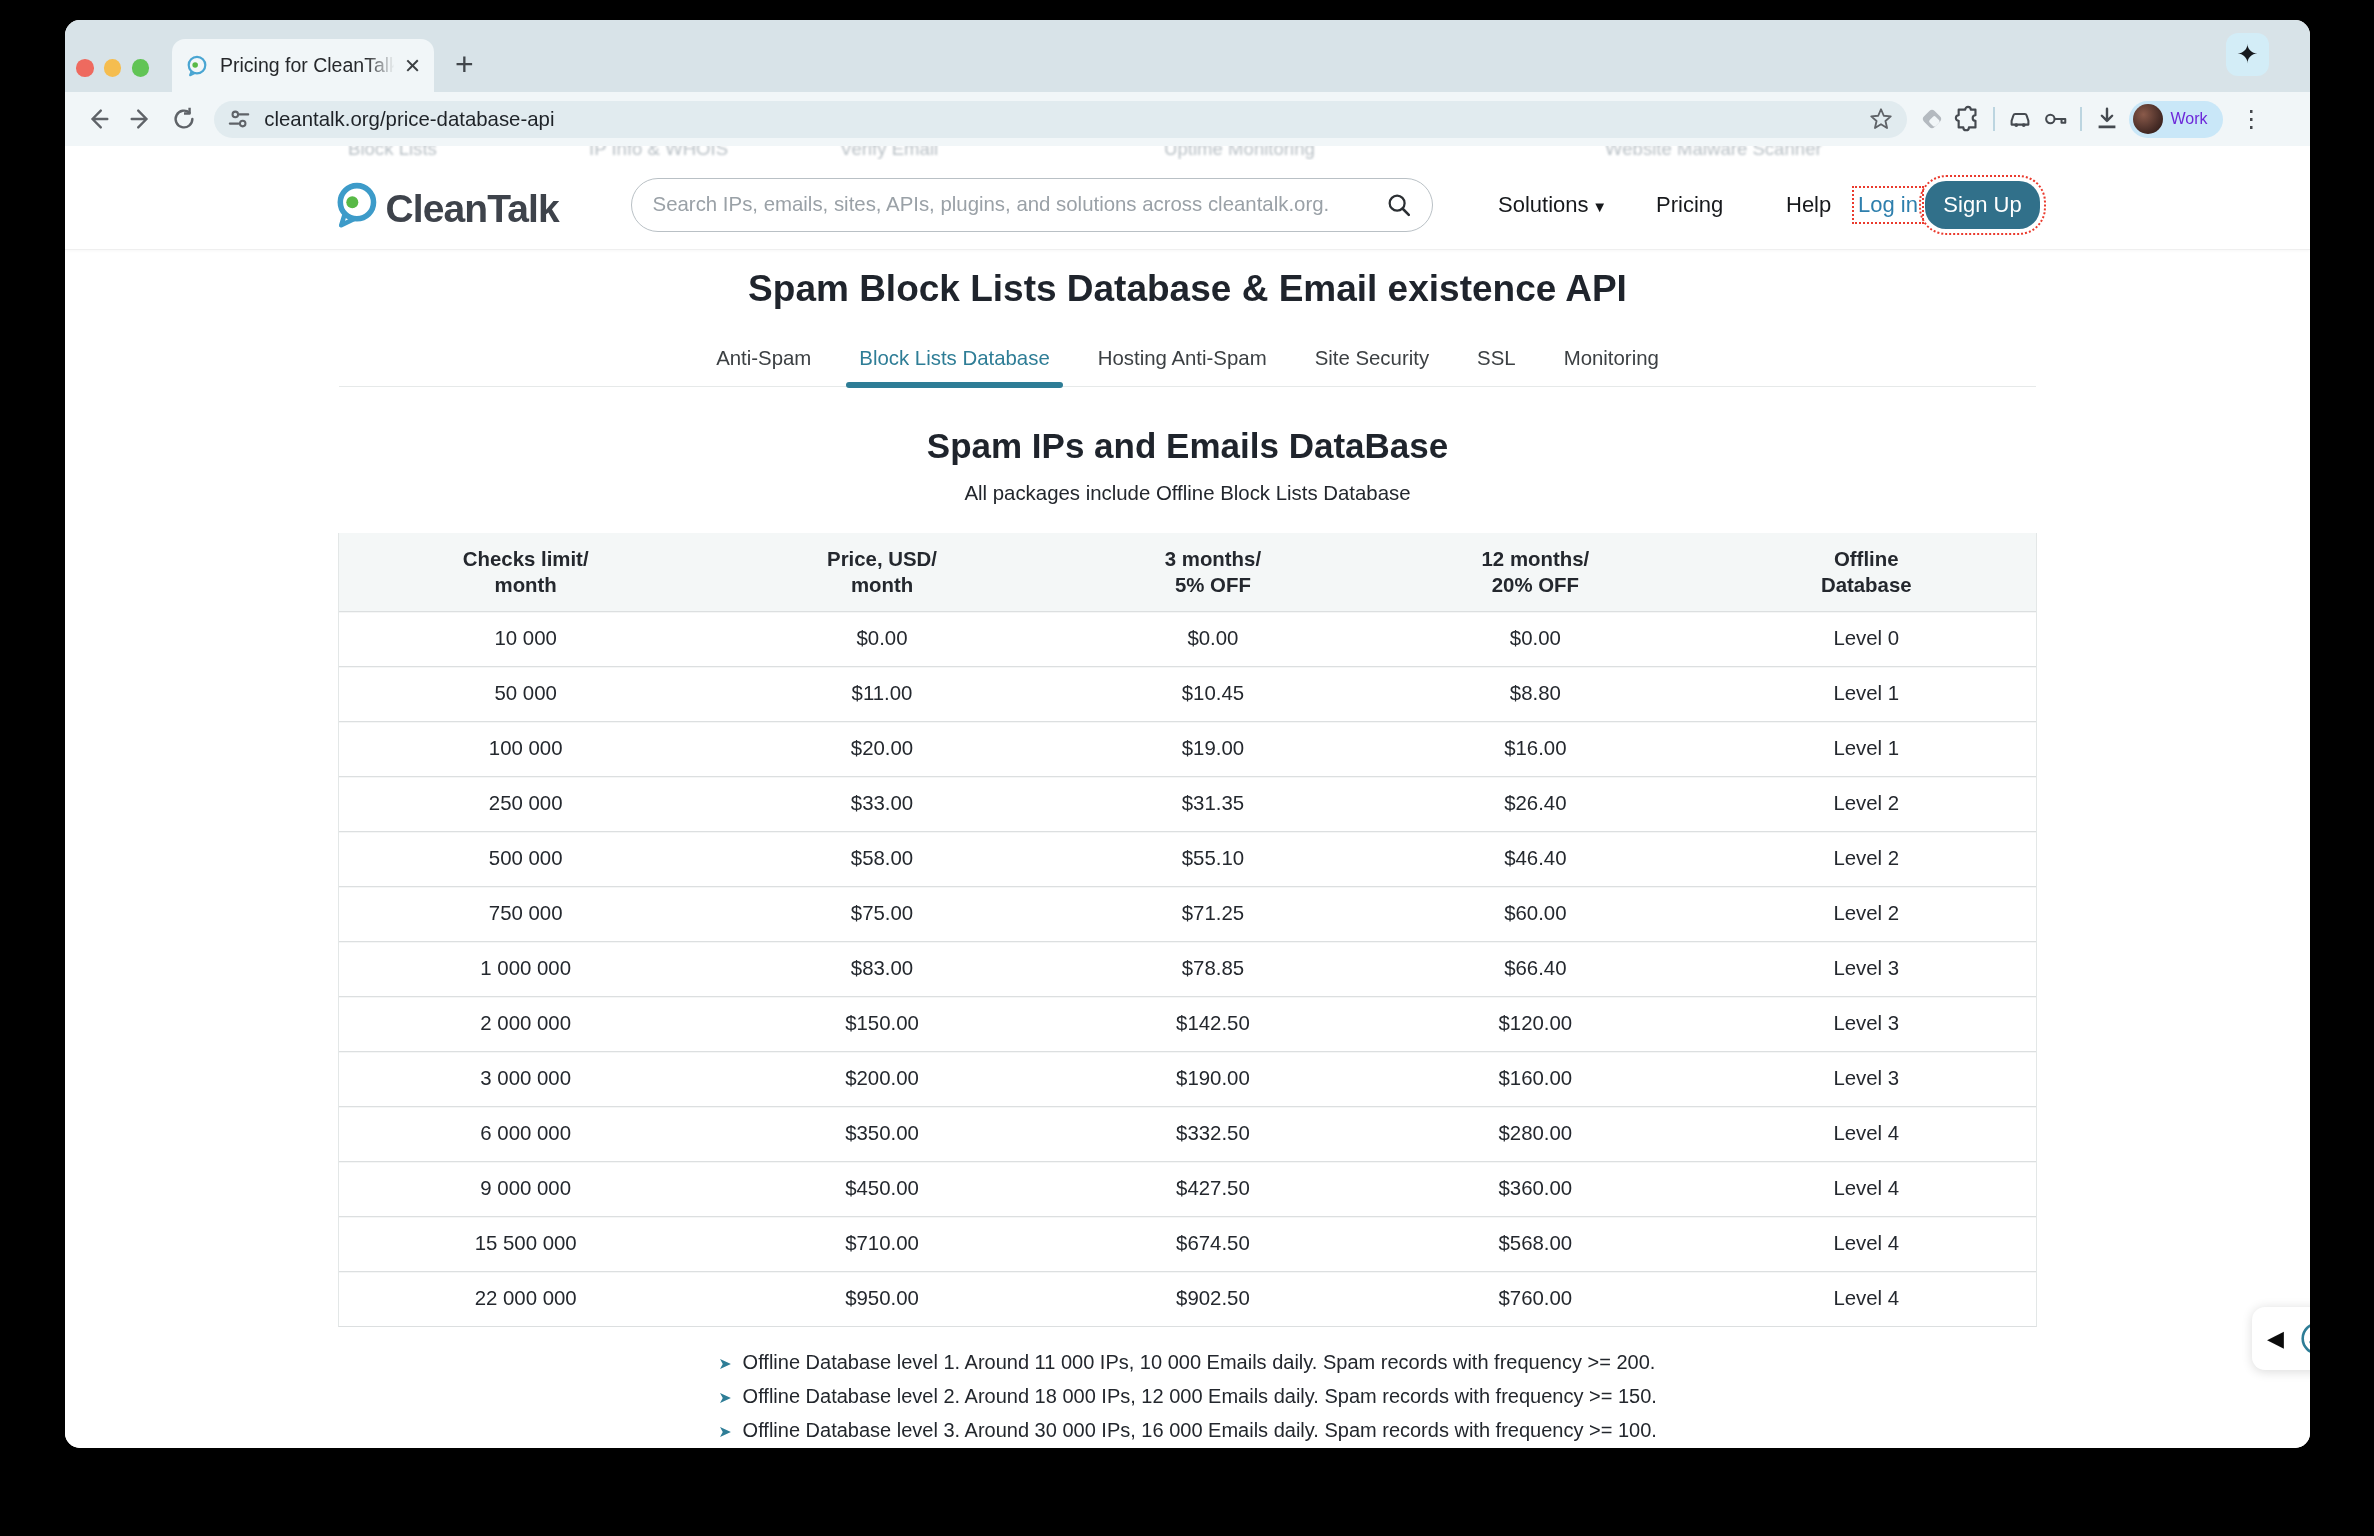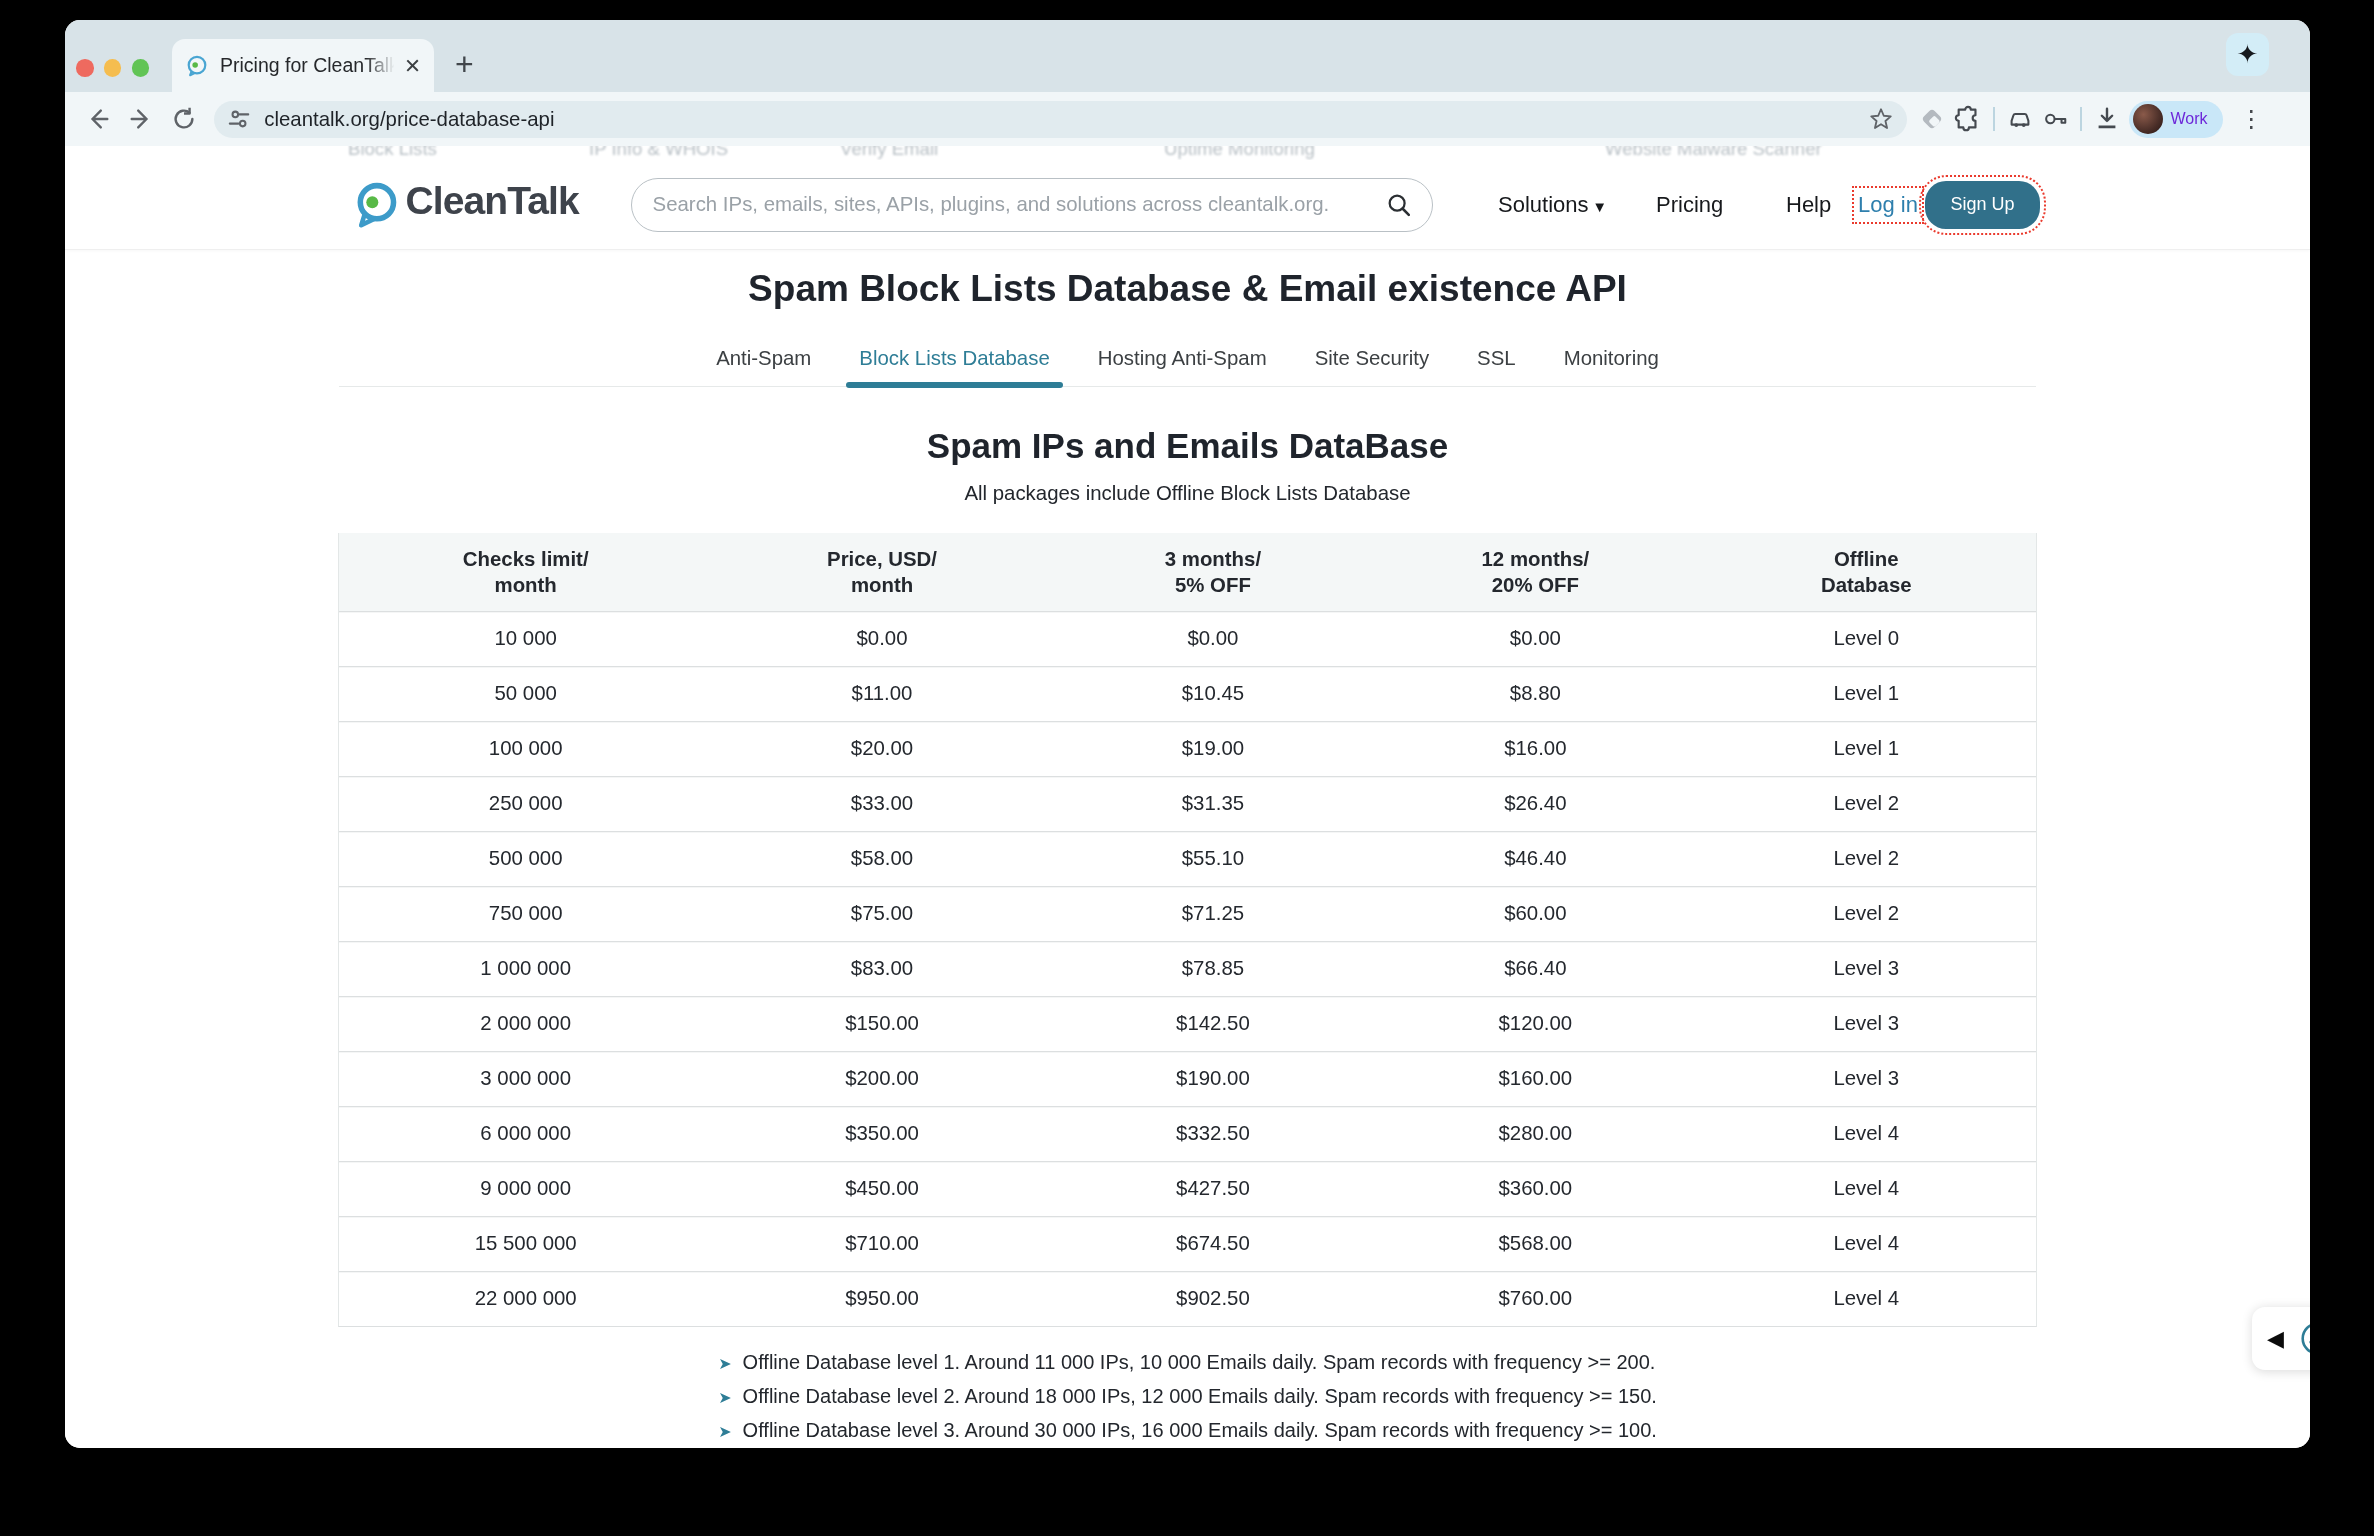--- a/index.html
+++ b/index.html
@@ -35,34 +35,34 @@
     background:radial-gradient(circle at 35% 35%,#8a5a4a,#4a2e28 60%,#241412);}
   .profile-label{font-size:16px;color:#6d28d9;}
   .kebab{font-size:24px;color:#44484d;padding:0 9.3px;}
   
   .page{position:relative;height:1306px;background:#fff;color:#23272d;}
   .ghost-row{position:absolute;top:0;left:0;right:0;height:14px;overflow:hidden;}
   .ghost-row span{position:absolute;top:-8.3px;font-size:18.6px;color:#7d8b95;opacity:.55;
     filter:blur(1.1px);white-space:nowrap;}
   .site-header{position:absolute;top:14px;left:0;right:0;height:89px;display:flex;align-items:center;
     border-bottom:0.9px solid #efefef;box-shadow:0 1.9px 2.8px rgba(0,0,0,.03);}
-  .logo{position:absolute;left:287px;display:flex;align-items:flex-start;gap:5.6px;}
+  .logo{position:absolute;left:267px;display:flex;align-items:flex-end;gap:5.6px;}
   .logo-text{font-size:39px;font-weight:700;color:#3e434b;letter-spacing:-0.9px;}
   .search-pill{position:absolute;left:566px;width:802px;height:54px;border:1.4px solid #b9c0c5;
     border-radius:27px;display:flex;align-items:center;padding:0 18.6px;box-sizing:border-box;background:#fff;}
   .search-input{flex:1;border:none;outline:none;font-size:20.4px;color:#23272d;background:transparent;
     font-family:"Liberation Sans",sans-serif;}
   .search-input::placeholder{color:#9aa1a7;}
   .hdr-nav{position:absolute;right:0;left:0;height:100%;}
   .hdr-item{position:absolute;top:50%;transform:translateY(-50%);font-size:22px;color:#17191c;white-space:nowrap;}
   .caret{font-size:15px;vertical-align:middle;margin-left:3.7px;}
   .login{color:#2e7fad;}
   .annotate{outline:2.8px dotted #ea3a2d;outline-offset:4.6px;}
   .signup-btn{position:absolute;top:50%;transform:translateY(-50%);left:1860px;width:115px;height:48px;
-    background:#31708a;color:#fff;font-size:18px;border:none;border-radius:21px;
+    background:#31708a;color:#fff;font-size:22px;border:none;border-radius:21px;
     display:flex;align-items:center;justify-content:center;font-family:"Liberation Sans",sans-serif;}
   .content{position:absolute;top:103px;left:0;right:0;}
   .h1{margin:18.6px 0 0;text-align:center;font-size:37px;font-weight:700;color:#1f242c;}
   .pagetabs{margin-top:37px;display:flex;justify-content:center;gap:48px;width:1697px;margin-left:auto;margin-right:auto;
     border-bottom:0.9px solid #e6e9e9;}
   .ptab{font-size:20.4px;color:#3c4043;padding-bottom:16px;position:relative;white-space:nowrap;}
   .ptab.active{color:#2e7d96;}
   .ptab.active::after{content:"";position:absolute;left:-13px;right:-13px;bottom:-1.9px;height:5.6px;
     background:#2e7d96;border-radius:3.7px;}
   .h2{margin:39px 0 0;text-align:center;font-size:35px;font-weight:700;color:#1f242c;}

